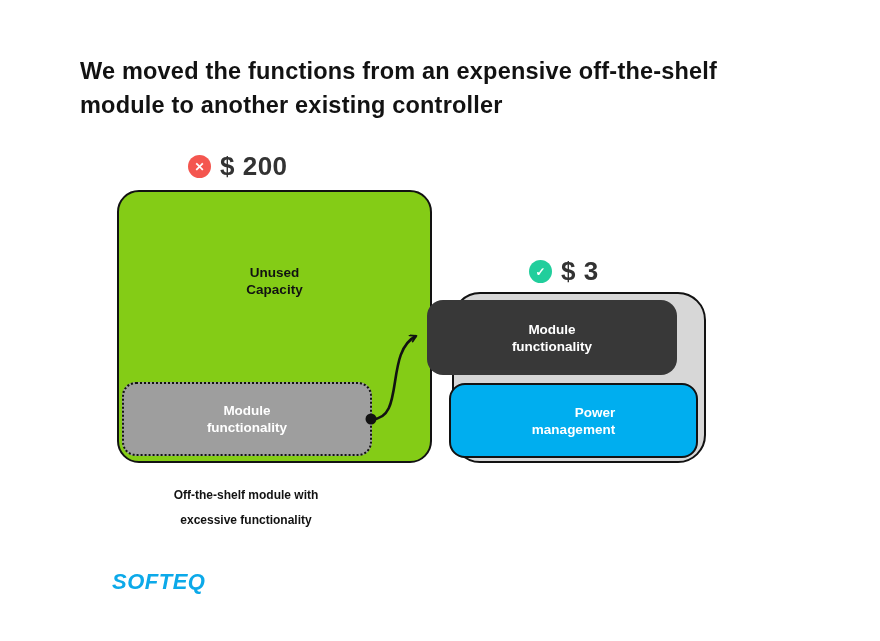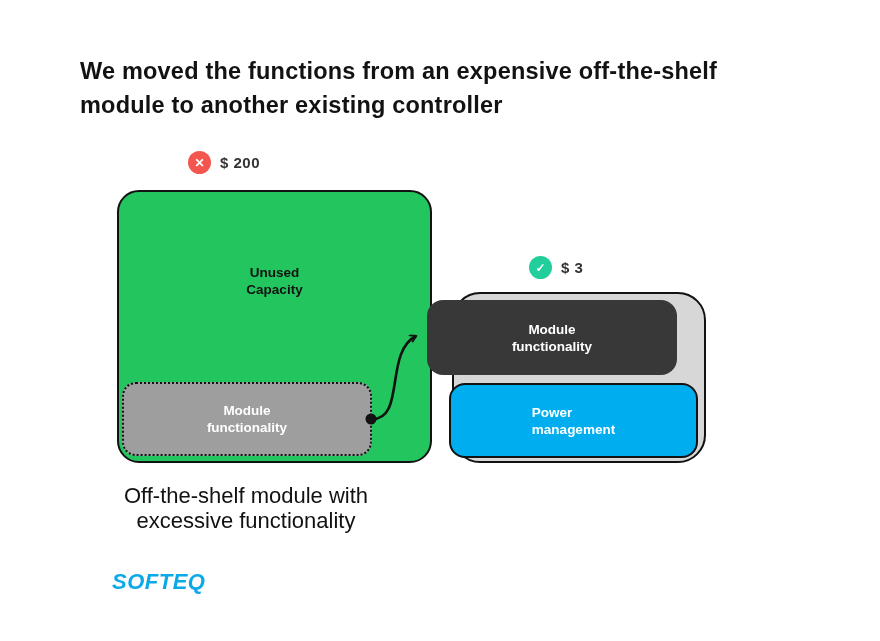--- a/index.html
+++ b/index.html
@@ -45,34 +45,34 @@
     justify-content: center;
     color: #ffffff;
     font-size: 12px;
     font-weight: 700;
     flex: 0 0 auto;
   }
   .badge.red   { background: #F4564F; }
   .badge.green { background: #21CE9C; }
 
   .price-text {
-    font-size: 15px;
+    font-size: 26px;
     font-weight: 700;
     color: #333333;
     letter-spacing: 0.5px;
   }
 
   
   .shelf-box {
     position: absolute;
     left: 117px;
     top: 190px;
     width: 315px;
     height: 273px;
-    background: #22c55e;
+    background: #84cc16;
     border: 2.5px solid #121212;
     border-radius: 22px;
   }
   .unused-label {
     position: absolute;
     left: 0;
     top: 72px;
     width: 100%;
     text-align: center;
     font-size: 13.5px;
@@ -135,43 +135,43 @@
     left: 449px;
     top: 383px;
     width: 249px;
     height: 75px;
     background: #00AEEF;
     border: 2.5px solid #121212;
     border-radius: 16px;
     display: flex;
     align-items: center;
     justify-content: center;
-    text-align: left;
+    text-align: right;
     color: #ffffff;
     font-size: 13.5px;
     font-weight: 700;
     line-height: 17px;
     white-space: pre-line;
   }
 
   .arrow-svg {
     position: absolute;
     left: 0;
     top: 0;
     width: 880px;
     height: 641px;
     pointer-events: none;
   }
 
   .caption {
     position: absolute;
     top: 483px;
     text-align: center;
-    font-size: 22px;
-    font-weight: 400;
+    font-size: 12px;
+    font-weight: 700;
     line-height: 25px;
     color: #121212;
     white-space: pre-line;
   }
   .caption.left  { left: 96px;  width: 300px; }
   .caption.right { left: 429px; width: 300px; }
 
   .logo {
     position: absolute;
     left: 80px;

